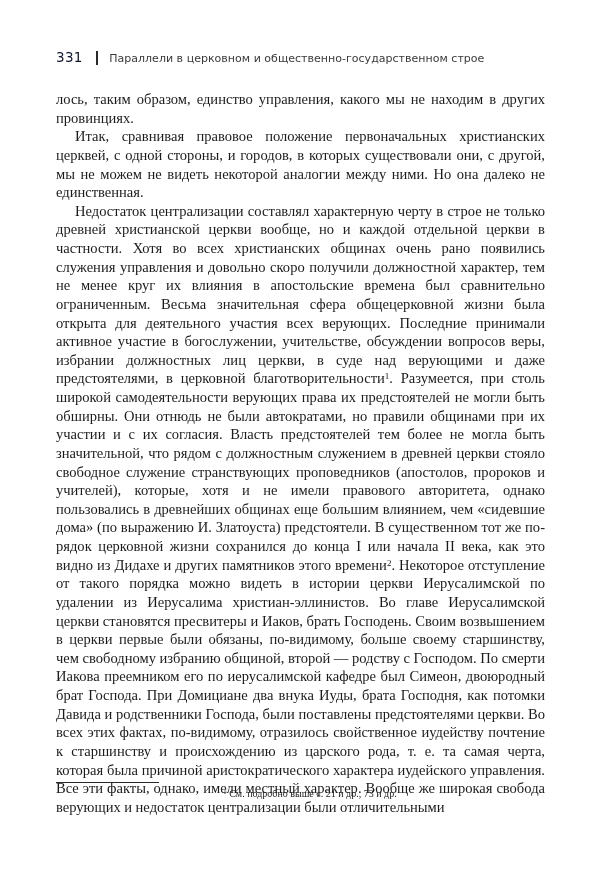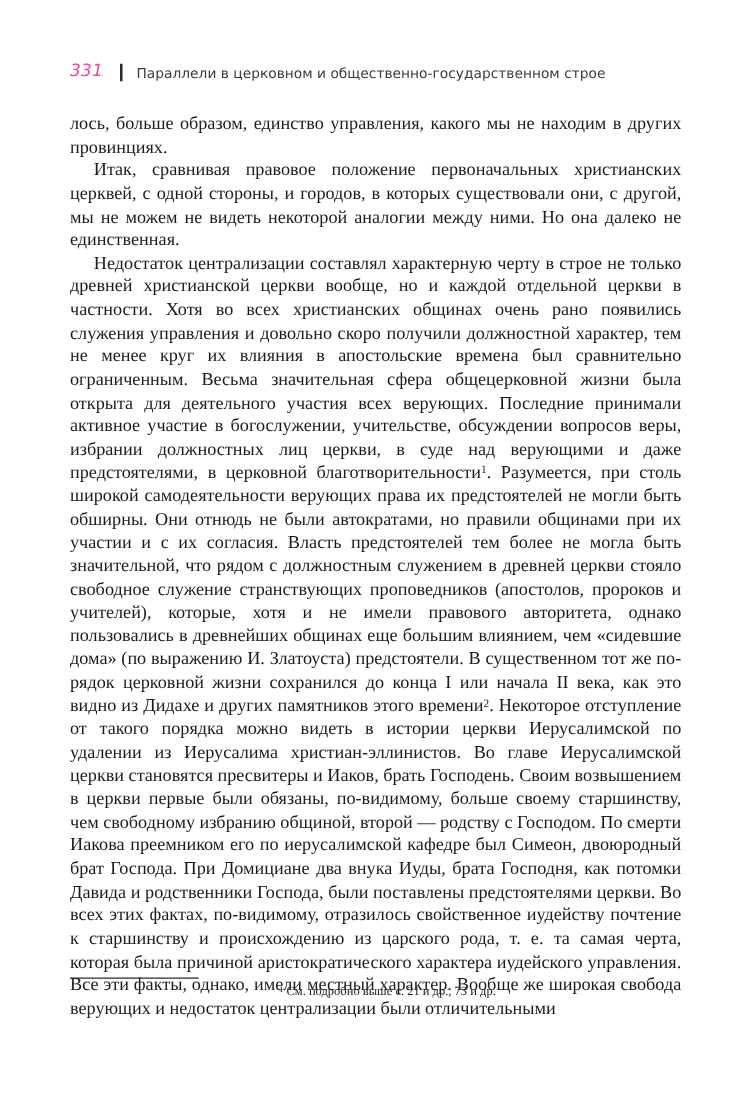--- a/index.html
+++ b/index.html
@@ -33,23 +33,22 @@
     width: 490px;
     height: 20px;
     display: flex;
     align-items: center;
     gap: 0;
   }
   .folio {
     font-family: "DejaVu Sans", "Liberation Sans", sans-serif;
     font-size: 13.5px;
     letter-spacing: 0.3px;
-    color: #ec4899;
+    color: #0f172a;
     line-height: 1;
-    font-style: italic;
   }
   .head-rule {
     display: inline-block;
     width: 2.5px;
     height: 14px;
     background: #2a2a2a;
     margin: 0 11px 0 13px;
     flex: none;
   }
   .head-title {
@@ -124,21 +123,21 @@
 <div class="page">
 
   <div class="running-head">
     <span class="folio">331</span>
     <span class="head-rule"></span>
     <span class="head-title">Параллели в церковном и общественно-государственном строе</span>
   </div>
 
   <div class="text-block">
 
-    <p class="para no-indent">лось, больше образом, единство управления, какого мы не находим в дру­гих провинциях.</p>
+    <p class="para no-indent">лось, таким образом, единство управления, какого мы не находим в дру­гих провинциях.</p>
 
     <p class="para">Итак, сравнивая правовое положение первоначальных христианских церквей, с одной стороны, и городов, в которых существовали они, с дру­гой, мы не можем не видеть некоторой аналогии между ними. Но она да­леко не единственная.</p>
 
     <p class="para"><span>Недостаток централизации составлял характерную черту в строе не только древней христианской церкви вообще, но и каждой отдельной церкви в частности. Хотя во всех христианских общинах очень рано по­явились служения управления и довольно скоро получили должност­ной характер, тем не менее круг их влияния в апостольские времена был сравнительно ограниченным. Весьма значительная сфера общецерков­ной жизни была открыта для деятельного участия всех верующих. По­следние принимали активное участие в богослужении, учительстве, об­суждении вопросов веры, избрании должностных лиц церкви, в суде над верующими и даже предстоятелями, в церковной благотворитель­ности</span><sup class="fn">1</sup><span>. Разумеется, при столь широкой самодеятельности верующих права их предстоятелей не могли быть обширны. Они отнюдь не были автократами, но правили общинами при их участии и с их согласия. Власть предстоятелей тем более не могла быть значительной, что рядом с должностным служением в древней церкви стояло свободное служе­ние странствующих проповедников (апостолов, пророков и учителей), которые, хотя и не имели правового авторитета, однако пользовались в древнейших общинах еще большим влиянием, чем «сидевшие дома» (по выражению И. Златоуста) предстоятели. В существенном тот же по­рядок церковной жизни сохранился до конца I или начала II века, как это видно из Дидахе и других памятников этого времени</span><sup class="fn">2</sup><span>. Некоторое отступ­ление от такого порядка можно видеть в истории церкви Иерусалимской по удалении из Иерусалима христиан-эллинистов. Во главе Иерусалим­ской церкви становятся пресвитеры и Иаков, брать Господень. Своим возвышением в церкви первые были обязаны, по-видимому, больше сво­ему старшинству, чем свободному избранию общиной, второй — родст­ву с Господом. По смерти Иакова преемником его по иерусалимской кафедре был Симеон, двоюродный брат Господа. При Домициане два внука Иуды, брата Господня, как потомки Давида и родственники Гос­пода, были поставлены предстоятелями церкви. Во всех этих фактах, по-видимому, отразилось свойственное иудейству почтение к старшин­ству и происхождению из царского рода, т. е. та самая черта, которая была причиной аристократического характера иудейского управления. Все эти факты, однако, имели местный характер. Вообще же широкая свобода верующих и недостаток централизации были отличительными</span></p>
 
   </div>
 
   <div class="footnotes">
     <div class="fn-rule"></div>
     <ul class="fn-list">

